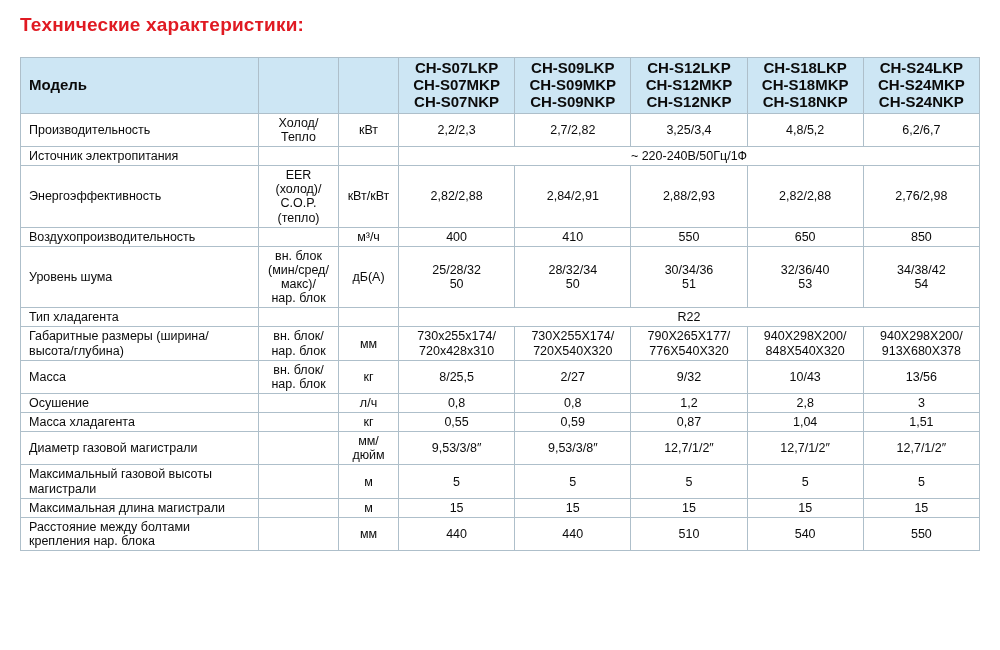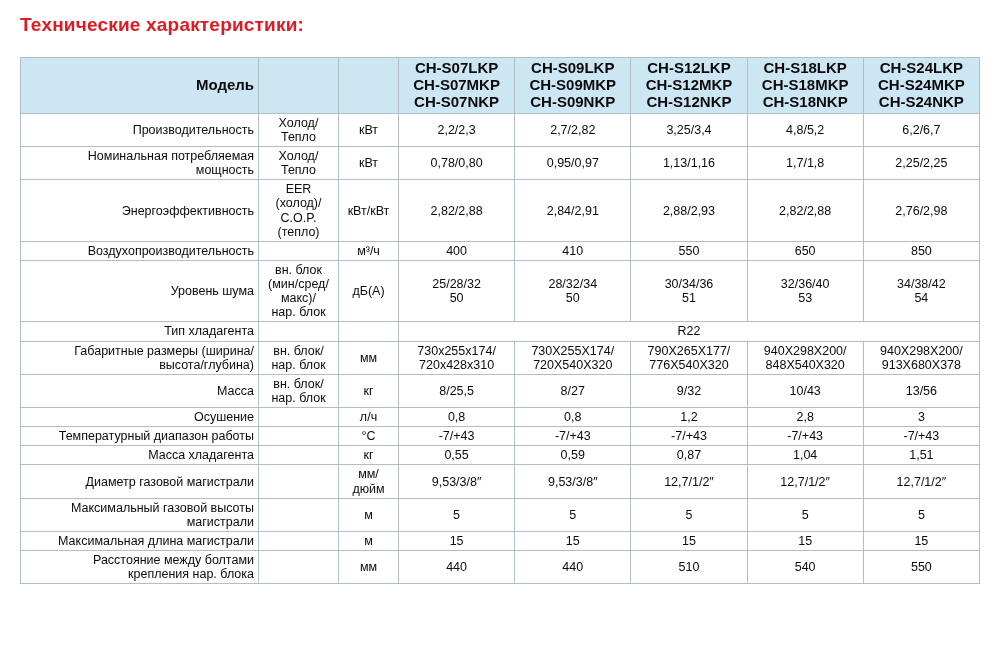--- a/index.html
+++ b/index.html
@@ -41,21 +41,21 @@
     white-space: pre-line;
     overflow: hidden;
   }
   .spec-table th {
     background: #cde6f4;
     font-size: 15px;
     font-weight: bold;
     height: 44px;
   }
   .spec-table th.c-param, .spec-table td.c-param {
-    text-align: right;
+    text-align: left;
     padding-left: 8px;
   }
 </style>
 </head>
 <body>
 
 <div class="page">
 
   <h1 class="title">Технические характеристики:</h1>
 
@@ -98,29 +98,24 @@
         <td>Холод/
 Тепло</td>
         <td>кВт</td>
         <td>2,2/2,3</td>
         <td>2,7/2,82</td>
         <td>3,25/3,4</td>
         <td>4,8/5,2</td>
         <td>6,2/6,7</td>
       </tr>
       <tr>
-        <td class="c-param">Номинальная потребляемая мощность</td>
-        <td>Холод/
-Тепло</td>
-        <td>кВт</td>
-        <td>0,78/0,80</td>
-        <td>0,95/0,97</td>
-        <td>1,13/1,16</td>
-        <td>1,7/1,8</td>
-        <td>2,25/2,25</td>
+        <td class="c-param">Источник электропитания</td>
+        <td></td>
+        <td></td>
+        <td colspan="5">~ 220-240В/50Гц/1Ф</td>
       </tr>
       <tr>
         <td class="c-param">Энергоэффективность</td>
         <td>EER
 (холод)/
 C.O.P.
 (тепло)</td>
         <td>кВт/кВт</td>
         <td>2,82/2,88</td>
         <td>2,84/2,91</td>
@@ -178,44 +173,34 @@
 848Х540Х320</td>
         <td>940Х298Х200/
 913Х680Х378</td>
       </tr>
       <tr>
         <td class="c-param">Масса</td>
         <td>вн. блок/
 нар. блок</td>
         <td>кг</td>
         <td>8/25,5</td>
-        <td>8/27</td>
+        <td>2/27</td>
         <td>9/32</td>
         <td>10/43</td>
         <td>13/56</td>
       </tr>
       <tr>
         <td class="c-param">Осушение</td>
         <td></td>
         <td>л/ч</td>
         <td>0,8</td>
         <td>0,8</td>
         <td>1,2</td>
         <td>2,8</td>
         <td>3</td>
-      </tr>
-      <tr>
-        <td class="c-param">Температурный диапазон работы</td>
-        <td></td>
-        <td>°С</td>
-        <td>-7/+43</td>
-        <td>-7/+43</td>
-        <td>-7/+43</td>
-        <td>-7/+43</td>
-        <td>-7/+43</td>
       </tr>
       <tr>
         <td class="c-param">Масса хладагента</td>
         <td></td>
         <td>кг</td>
         <td>0,55</td>
         <td>0,59</td>
         <td>0,87</td>
         <td>1,04</td>
         <td>1,51</td>

